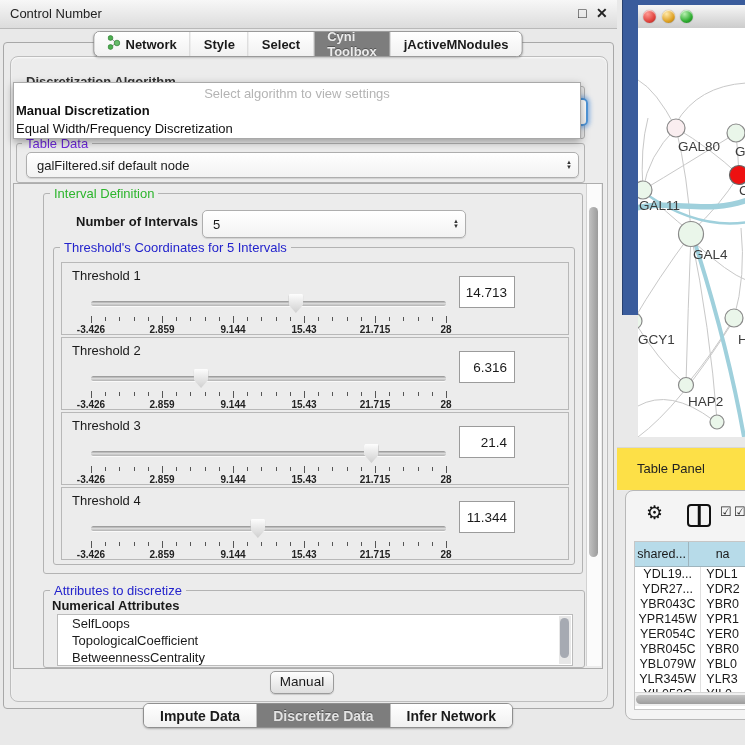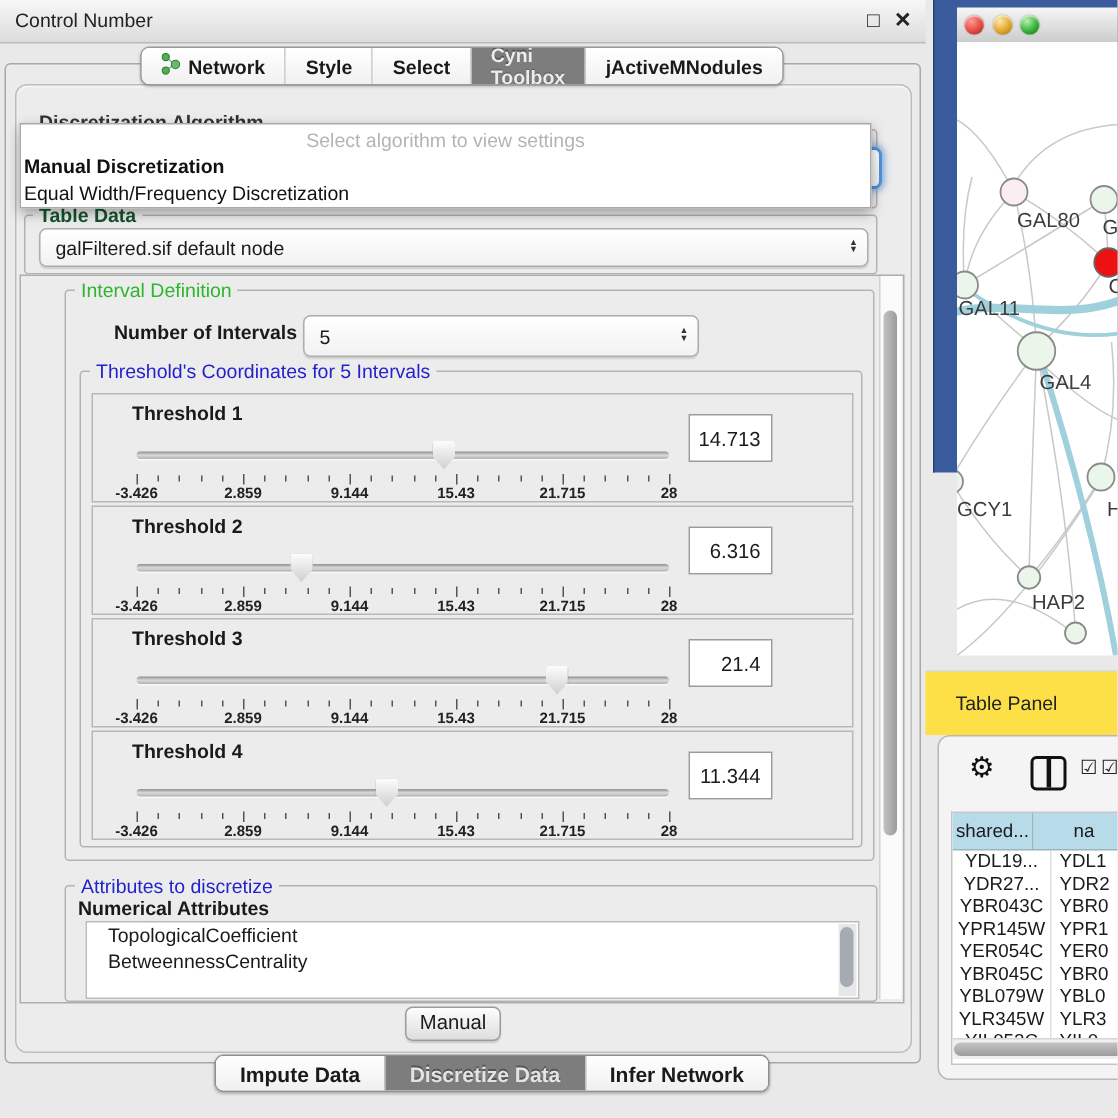--- a/index.html
+++ b/index.html
@@ -46,39 +46,39 @@
 
   
   #algo-popup{position:absolute;left:13px;top:82px;width:566px;height:55px;background:#ffffff;
     border:1px solid #a9a9a9;box-shadow:0 3px 8px rgba(0,0,0,.35);z-index:50;font-size:13px;}
   #algo-popup .hint{color:#b4b4b4;text-align:center;padding-top:3px;height:16px;}
   #algo-popup .popup-item{padding:1px 2px;line-height:16px;color:#111;}
   #algo-popup .popup-item.bold{font-weight:bold;}
 
   
   #tabledata-group{left:16px;top:143px;width:567px;height:38px;}
-  #tabledata-title{left:22px;top:136px;color:#14532d;font-weight:bold;}
+  #tabledata-title{left:22px;top:136px;color:#6d28d9;}
   #tabledata-combo{left:26px;top:152px;width:551px;height:24px;}
 
   
   #scrollpane{position:absolute;left:13px;top:183px;width:588px;height:484px;border:1px solid #adadad;background:#ececec;}
   #vscrollbar{position:absolute;left:586px;top:184px;width:14px;height:482px;background:#fbfbfb;border-left:1px solid #d2d2d2;}
   #vscroll-thumb{position:absolute;left:2px;top:23px;width:9px;height:350px;border-radius:5px;
     background:linear-gradient(90deg,#c2c2c2,#9b9b9b);}
 
   #interval-group{left:43px;top:193px;width:538px;height:379px;}
   #interval-title{left:50px;top:186px;color:var(--green_title,#2db52d);}
   #num-label{position:absolute;left:76px;top:214px;font-size:13px;font-weight:bold;}
   #num-combo{left:202px;top:210px;width:262px;height:26px;}
 
   #thresh-group{left:53px;top:247px;width:520px;height:316px;}
   #thresh-title{left:60px;top:240px;color:var(--blue_title,#2323cc);}
 
   .threshold-box{position:absolute;left:61px;width:506px;height:71px;border:1px solid #b8b8b8;background:#ececec;}
-  .t-label{position:absolute;left:26px;top:5px;font-size:13px;font-weight:bold;}
+  .t-label{position:absolute;left:10px;top:5px;font-size:13px;font-weight:normal;}
   .slider-area{position:absolute;left:29px;top:30px;width:355px;height:40px;}
   .rail{position:absolute;left:0;right:0;top:8px;height:5px;border-radius:3px;
     background:linear-gradient(#8f8f8f,#dadada 50%,#b2b2b2);box-shadow:0 1px 0 rgba(255,255,255,.7);}
   .slider-handle{position:absolute;top:1px;width:15px;height:19px;transform:translateX(-50%);
     background:linear-gradient(#fdfdfd,#cfcfcf);
     clip-path:polygon(8% 0,92% 0,100% 10%,100% 55%,50% 100%,0 55%,0 10%);
     filter:drop-shadow(0 0 1px #777);}
   .ticks{position:absolute;left:0;right:0;top:22px;height:8px;}
   .tick{position:absolute;width:1px;background:#555;}
   .tick.minor{height:4px;top:2px;}
@@ -401,20 +401,21 @@
         <span class="tick-label" style="left:100%;">28</span>
       </div>
     </div>
     <div class="value-box">11.344</div>
   </div>
 
   <div class="group" id="attr-group"></div>
   <div class="group-title" id="attr-title">Attributes to discretize</div>
   <div id="attr-sub">Numerical Attributes</div>
   <div id="attr-list">
+    <div class="attr-item">SelfLoops</div>
     <div class="attr-item">TopologicalCoefficient</div>
     <div class="attr-item">BetweennessCentrality</div>
     <div id="attr-scrollbar">
       <div id="attr-thumb"></div>
     </div>
   </div>
 
   <div id="apply-btn">Manual</div>
 
   <div id="bottom-tabs">

